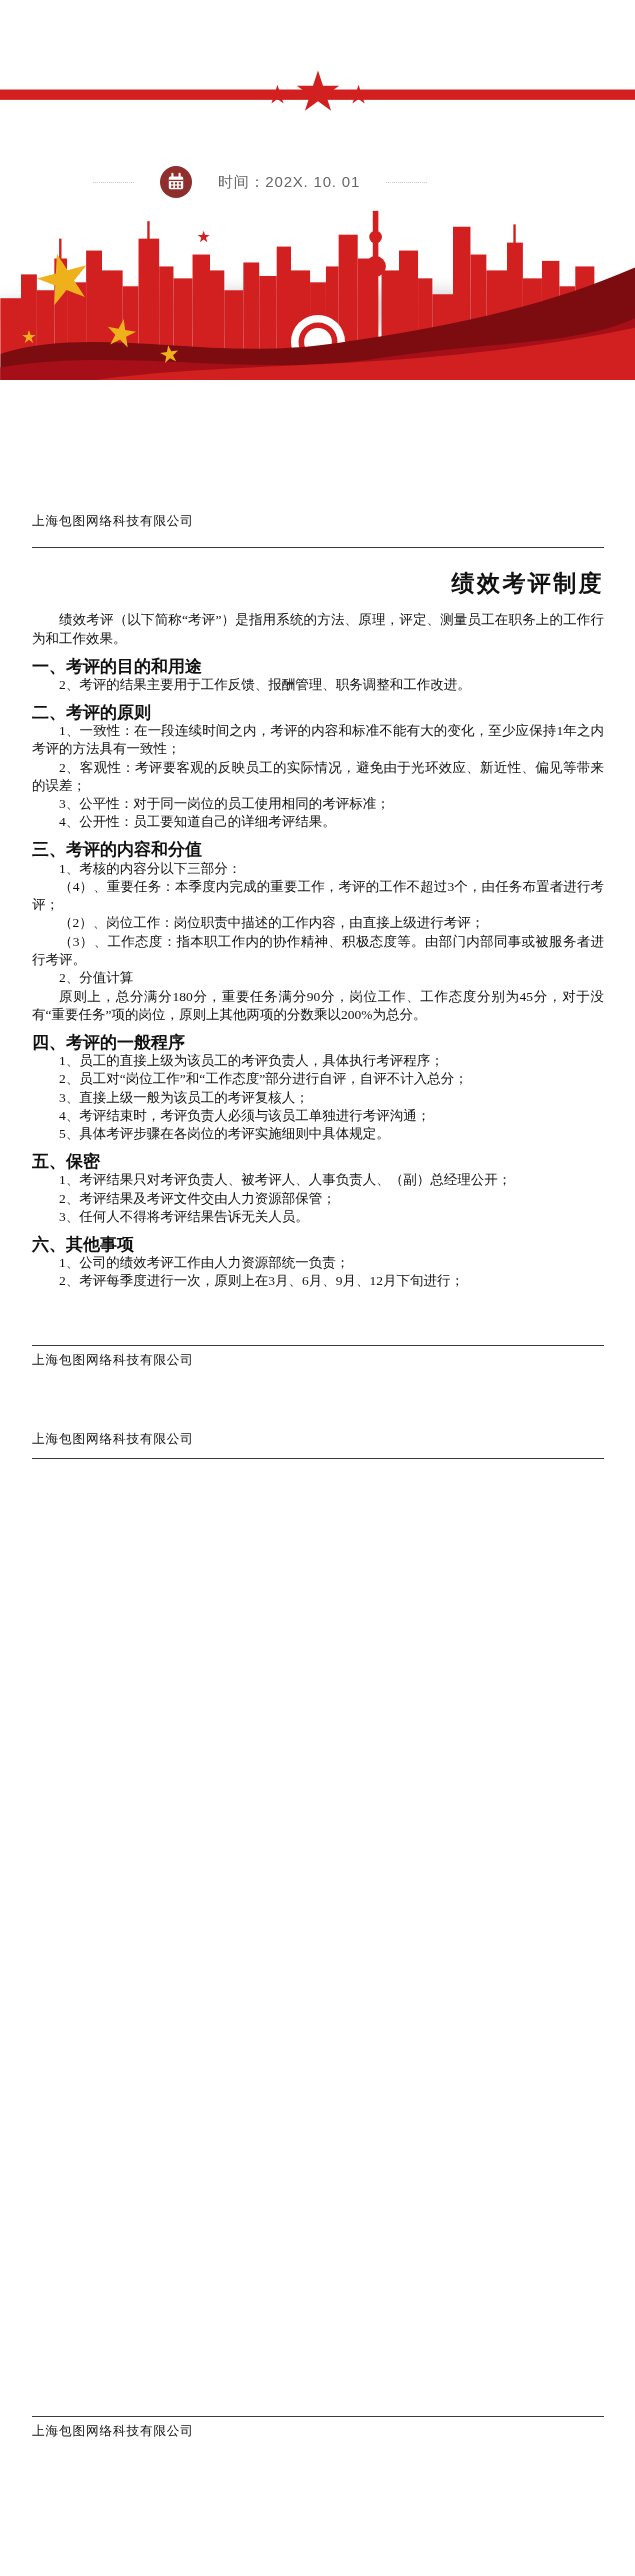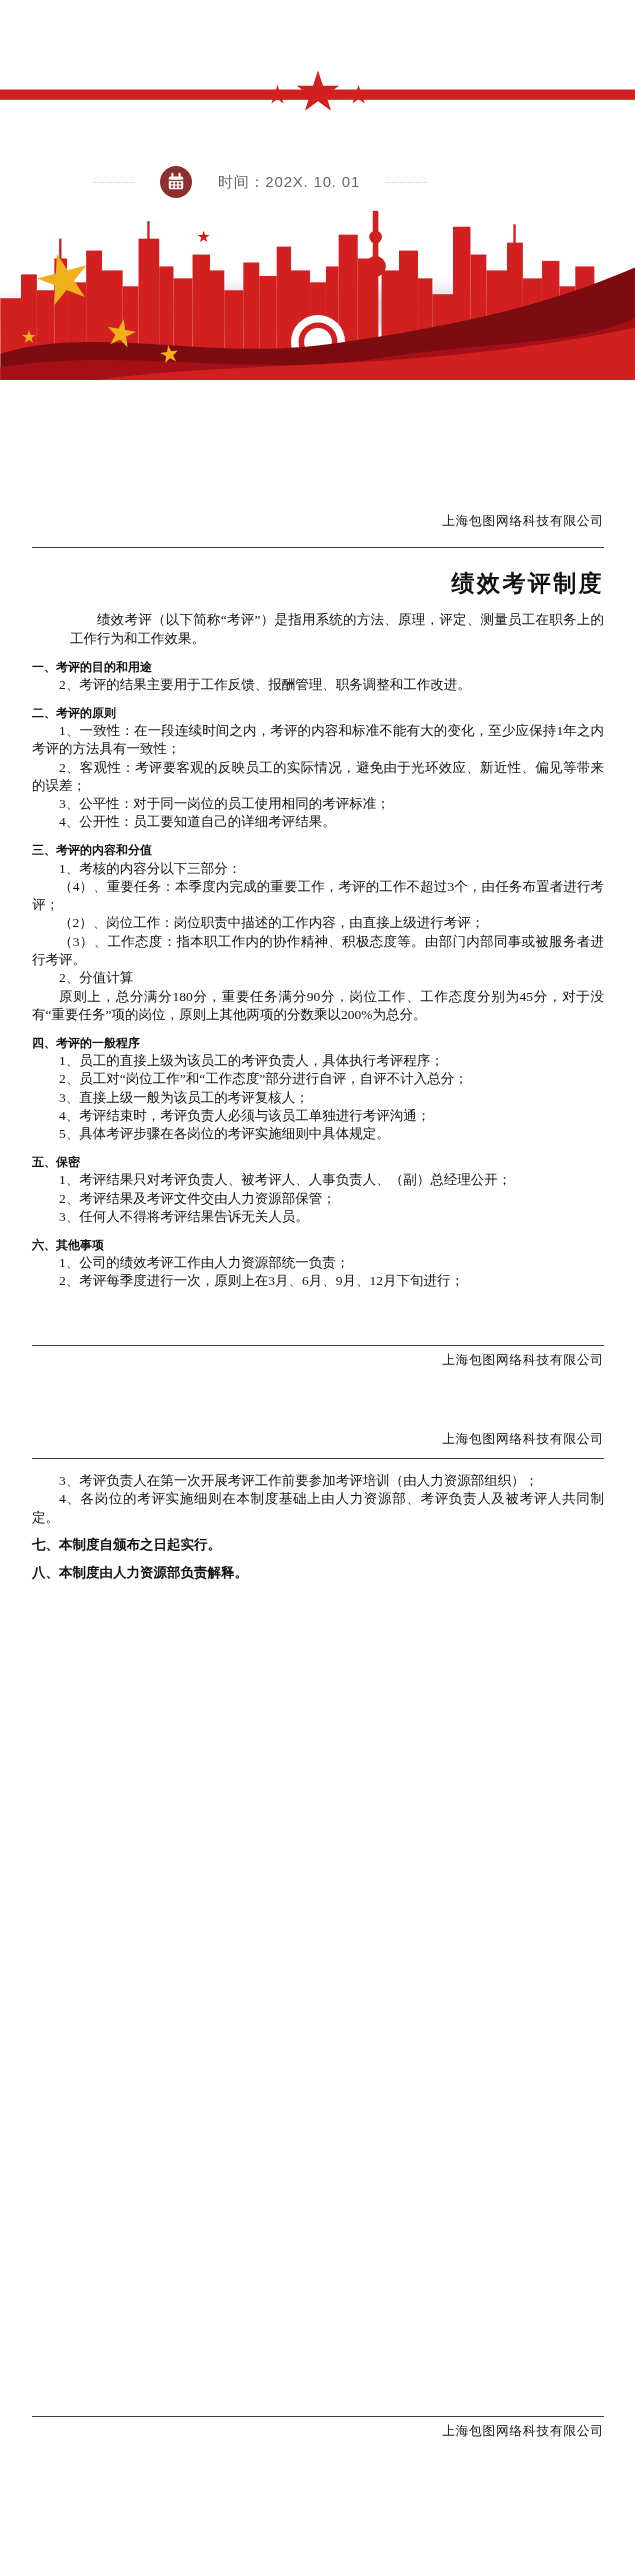--- a/index.html
+++ b/index.html
@@ -27,37 +27,37 @@
     font-size: 15px; color: #666666; letter-spacing: 0.8px; white-space: nowrap;
   }
 
   .banner { position: absolute; left: 0; top: 191px; display: block; }
 
   
   .page1 { position: absolute; left: 32px; top: 513px; width: 572px; }
   .page2 { position: absolute; left: 32px; top: 1472px; width: 572px; }
   .pagefoot, .pagehead { position: absolute; left: 32px; width: 572px; }
 
-  .company { text-align: right; font-size: 12.7px; line-height: 16px; color: #111; letter-spacing: 0.8px; }
+  .company { text-align: left; font-size: 12.7px; line-height: 16px; color: #111; letter-spacing: 0.8px; }
   .rule  { border: none; border-top: 0.8px solid #3a3a3a; margin: 18.3px 0 0 0; }
   .rule2 { border: none; border-top: 0.8px solid #3a3a3a; margin: 0; }
   .pagefoot .company { margin-top: 5.6px; }
   .pagehead .rule2 { margin-top: 11px; }
 
   .title {
     margin: 20.7px 0 0 0; font-size: 23px; line-height: 29px;
     font-weight: bold; text-align: right; letter-spacing: 2.4px;
   }
   .para {
     margin: 0; font-size: 13.5px; line-height: 18.3px;
     text-indent: 2em; text-align: justify;
   }
-  .intro { margin-top: 13.5px; margin-left: 38px; }
+  .intro { margin-top: 13.5px; }
   .sec {
-    margin: 9.5px 0 0 0; font-size: 12px; line-height: 18.3px; font-weight: bold;
+    margin: 9.5px 0 0 0; font-size: 17px; line-height: 18.3px; font-weight: bold;
   }
   .closing {
     margin: 9.5px 0 0 0; font-size: 13.5px; line-height: 18.3px;
     font-weight: bold; text-indent: 0; text-align: left;
   }
 </style>
 </head>
 <body>
 
 <div class="canvas">
@@ -213,26 +213,20 @@
   <div class="pagefoot" style="top:1345px">
     <hr class="rule2">
     <div class="company">上海包图网络科技有限公司</div>
   </div>
 
   <div class="pagehead" style="top:1431px">
     <div class="company">上海包图网络科技有限公司</div>
     <hr class="rule2">
   </div>
 
-  <section class="page2">
-    <p class="para">3、考评负责人在第一次开展考评工作前要参加考评培训（由人力资源部组织）；</p>
-    <p class="para">4、各岗位的考评实施细则在本制度基础上由人力资源部、考评负责人及被考评人共同制定。</p>
-    <p class="closing">七、本制度自颁布之日起实行。</p>
-    <p class="closing">八、本制度由人力资源部负责解释。</p>
-  </section>
 
   <div class="pagefoot" style="top:2416px">
     <hr class="rule2">
     <div class="company">上海包图网络科技有限公司</div>
   </div>
 
 </div>
 
 
 </body></html>

